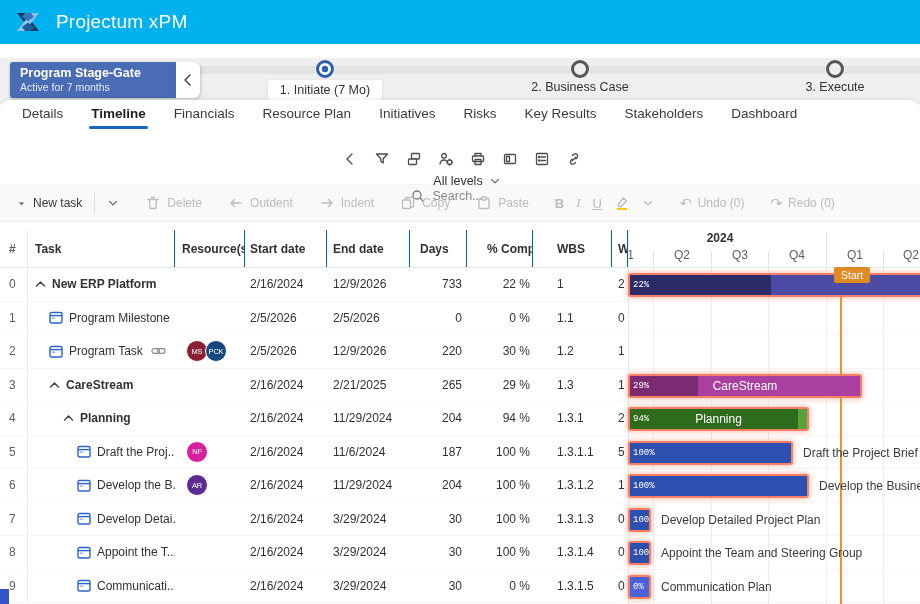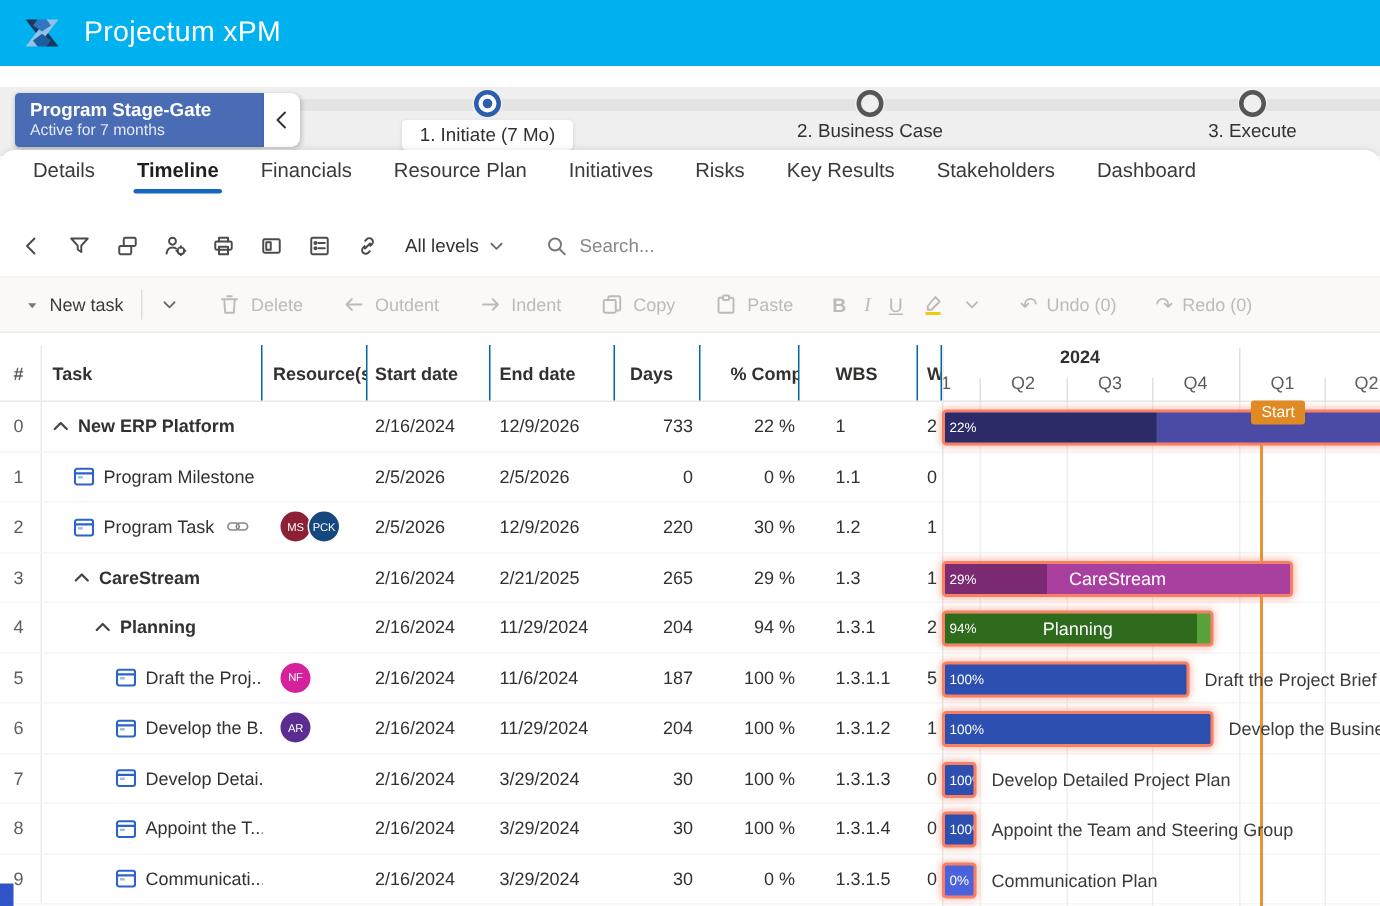--- a/index.html
+++ b/index.html
@@ -28,21 +28,21 @@
   .stage .pill{display:inline-block;background:#fff;border-radius:3px;padding:3px 12px;box-shadow:0 1px 3px rgba(0,0,0,.12);}
 
   
   .panel{position:absolute;top:56px;left:0;right:0;bottom:0;background:#fff;border-radius:10px 10px 0 0;
     box-shadow:0 -1px 4px rgba(0,0,0,.08);overflow:hidden;}
   .tabs{display:flex;align-items:flex-start;height:44px;padding-left:22px;gap:28px;}
   .tab{font-size:13.5px;color:#3b3a39;cursor:pointer;position:relative;padding:6px 0;}
   .tab.active{font-weight:bold;color:#201f1e;}
   .tab.active::after{content:"";position:absolute;left:-2px;right:-2px;bottom:-2px;height:3px;border-radius:2px;background:#1468bd;}
 
-  .toolbar1{display:flex;align-items:center;height:40px;padding-left:6px;color:#4d4b49;}
+  .toolbar1{display:flex;align-items:center;height:40px;padding-left:6px;color:#4d4b49;flex-direction:column;}
   .icon-btn{width:30px;height:30px;border:none;background:transparent;color:#4d4b49;display:flex;
     align-items:center;justify-content:center;cursor:pointer;margin-right:2px;}
   .lvl{display:flex;align-items:center;gap:6px;font-size:12.5px;color:#323130;margin-left:8px;cursor:pointer;}
   .searchbox{display:flex;align-items:center;gap:7px;margin-left:26px;color:#7a7874;}
   .searchbox input{border:none;outline:none;font-size:12.5px;width:110px;color:#555;font-family:inherit;background:transparent;}
   .searchbox input::placeholder{color:#8a8886;}
 
   .editbar{display:flex;align-items:center;height:38px;background:#faf9f8;border-top:1px solid #f3f2f1;
     border-bottom:1px solid #edebe9;padding-left:10px;font-size:12px;}
   .eb{display:flex;align-items:center;gap:6px;border:none;background:transparent;cursor:pointer;
@@ -87,21 +87,21 @@
   .indent{flex:none;}
   .avatar{width:22px;height:22px;border-radius:50%;color:#fff;font-size:7.5px;font-weight:normal;
     display:flex;align-items:center;justify-content:center;border:1.5px solid #fff;letter-spacing:-.2px;flex:none;}
   .avatar+.avatar{margin-left:-3px;}
   .linkico{margin-left:8px;line-height:0;}
 
   .gc{position:relative;width:292px;flex:none;}
   .gbar{position:absolute;top:5px;height:24px;border:2px solid #f87f63;border-radius:3px;
     box-shadow:0 0 5px 1px rgba(248,127,99,.5);overflow:hidden;z-index:2;cursor:pointer;}
   .gdone{position:absolute;top:0;bottom:0;left:0;}
-  .gpct{position:absolute;left:3px;top:50%;transform:translateY(-50%);color:#fff;font-size:9px;z-index:2;}
+  .gpct{position:absolute;left:3px;top:50%;transform:translateY(-50%);color:#fff;font-size:9px;z-index:2;font-family:Liberation Mono, monospace;}
   .gclabel{position:absolute;left:0;right:0;top:50%;transform:translateY(-50%);text-align:center;
     color:#fff;font-size:12px;z-index:2;}
   .grlabel{position:absolute;top:5px;height:24px;line-height:24px;font-size:12px;color:#3b3a39;white-space:nowrap;z-index:2;}
   .startflag{position:absolute;top:-1px;left:206px;background:#e08a24;color:#fff;font-size:10.5px;
     padding:2px 7px;border-radius:2px;z-index:5;}
   .vline{position:absolute;top:38px;width:1px;background:#efefef;z-index:0;height:340px;}
   .paneline{position:absolute;top:0;width:1px;background:#e8e8e8;z-index:0;height:378px;}
   .todayline{position:absolute;top:38px;width:2px;background:#e59536;z-index:1;height:340px;}
   .partialbox{position:absolute;left:0;bottom:0;width:9px;height:15px;background:#2f55c8;}
 </style>

